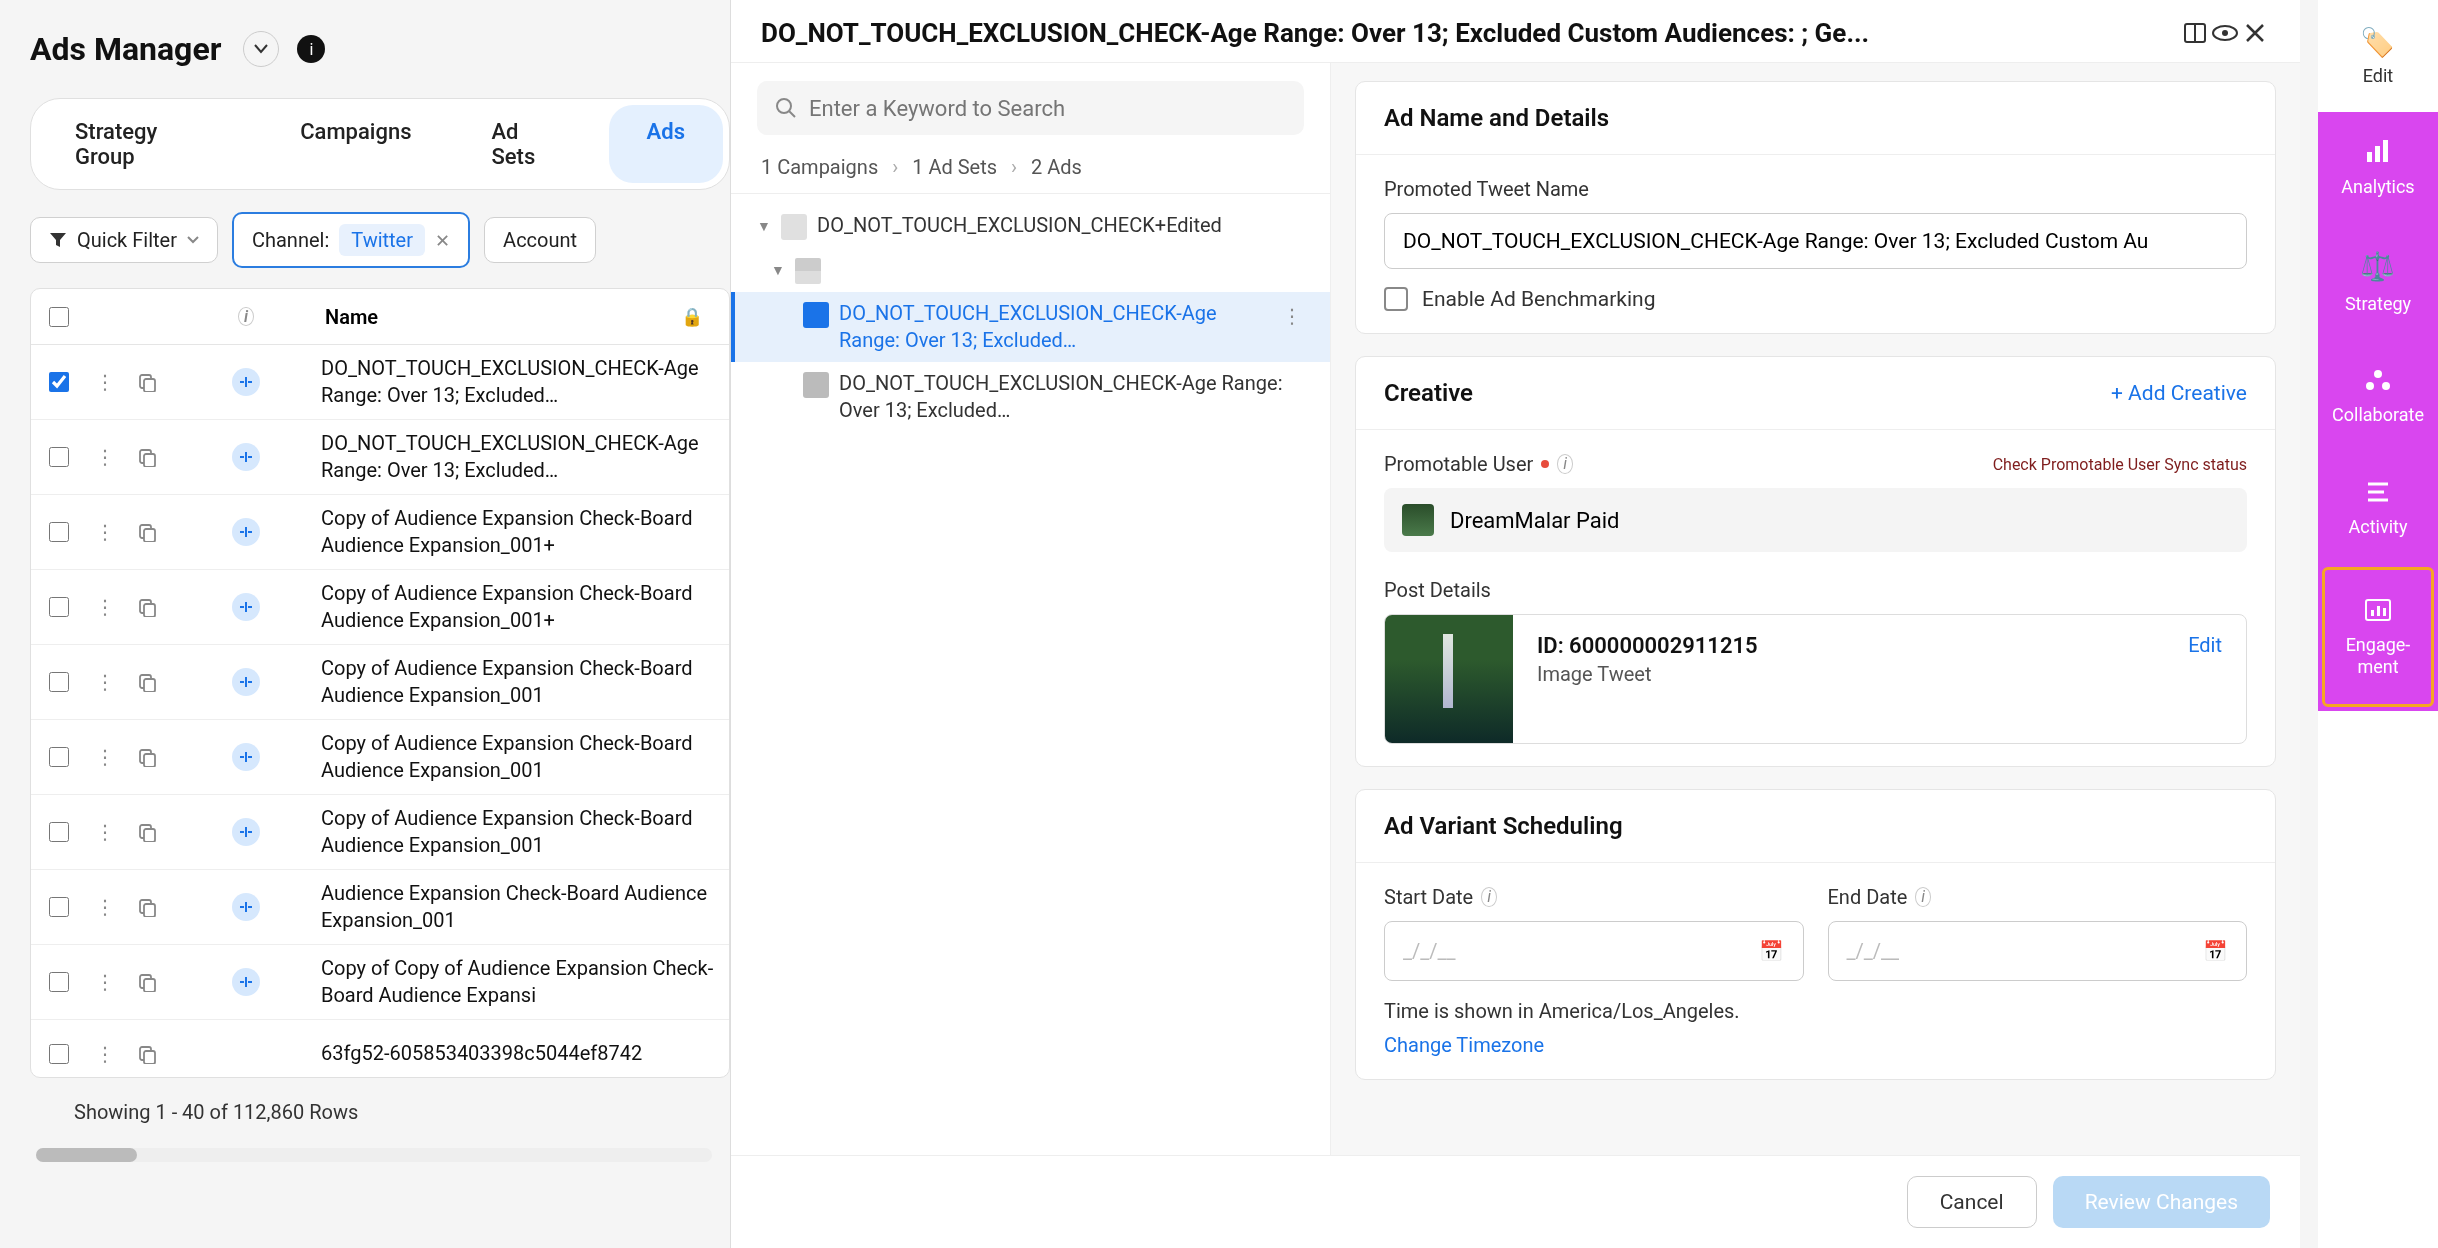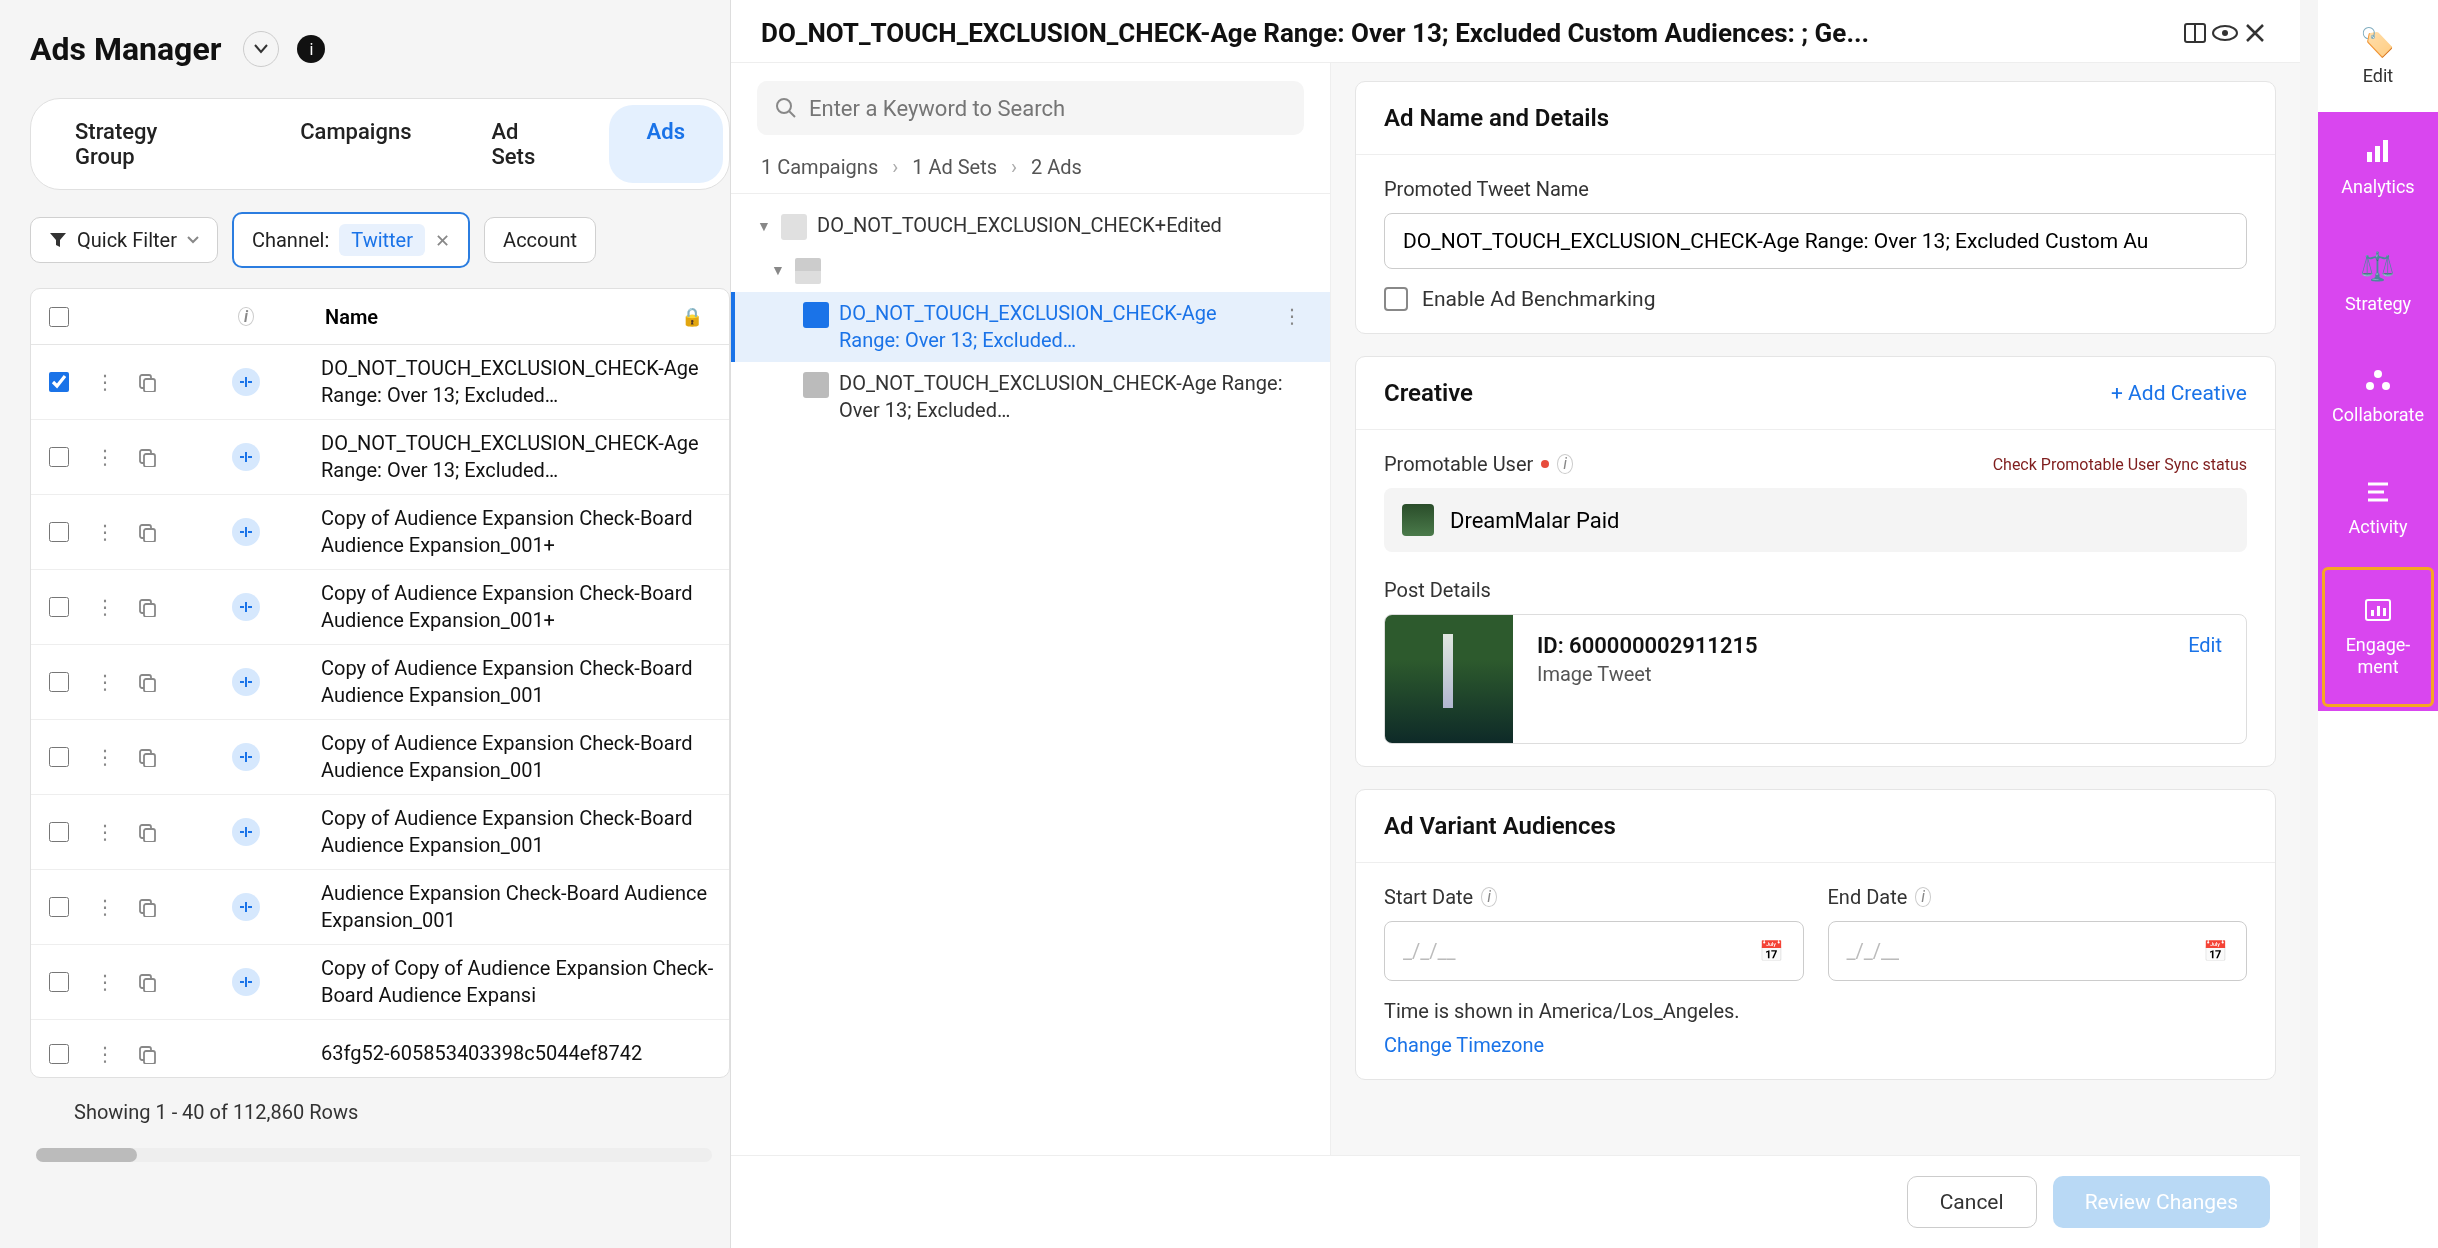--- a/index.html
+++ b/index.html
@@ -481,21 +481,21 @@
               <div class="post-id">ID: 600000002911215</div>
               <div class="post-sub">Image Tweet</div>
             </div>
             <div class="post-edit">Edit</div>
           </div>
         </div>
       </div>
 
       <div class="card">
         <div class="card-head">
-            <div class="card-head-title">Ad Variant Audiences</div>
+            <div class="card-head-title">Ad Variant Scheduling</div>
           </div>
         <div class="card-body">
           <div class="date-row">
             <div class="date-col">
               <div class="field-label">
                 <span>Start Date</span>
                 <span class="info-i">i</span>
               </div>
               <div class="date-input">
                 <span>_/_/__</span>

